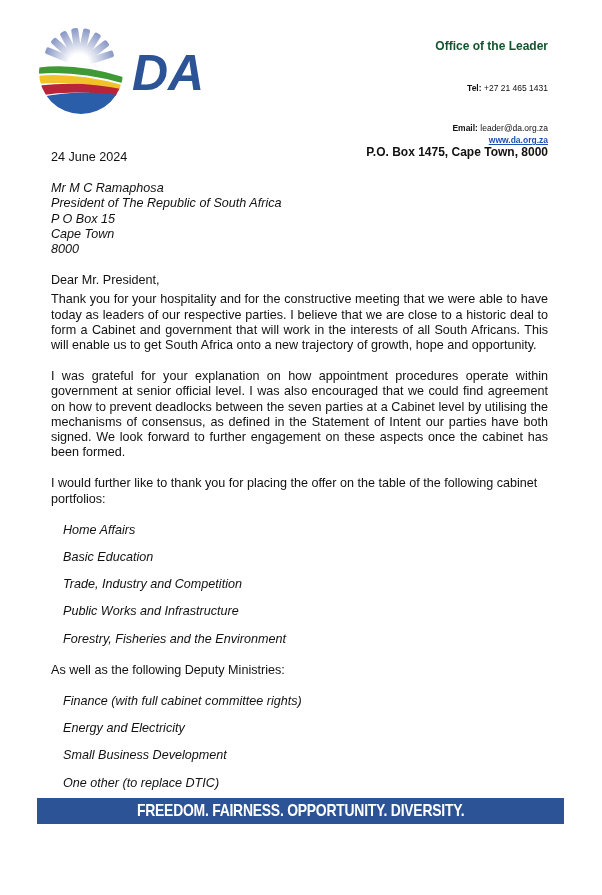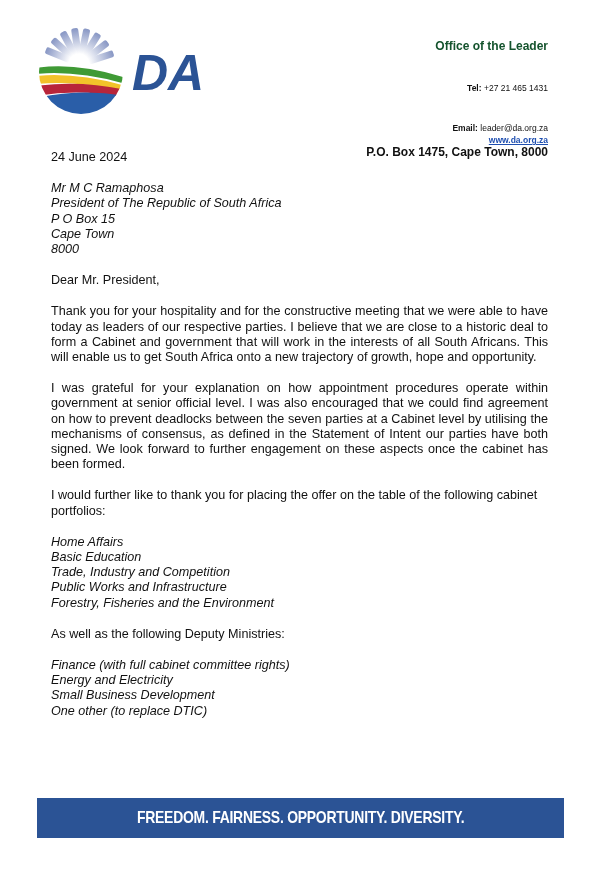--- a/index.html
+++ b/index.html
@@ -7,25 +7,25 @@
     .logo { position: absolute; left: 36px; top: 24px; width: 200px; height: 90px; }
     .letterhead { position: absolute; right: 54px; top: 38px; text-align: right; font-family: "Liberation Sans", sans-serif; }
     .lh-title { font-size: 12px; font-weight: bold; color: #14532d; line-height: 16px; }
     .lh-line { font-size: 8.5px; line-height: 12px; color: #111; margin-top: 28px; }
     .lh-line b { font-weight: bold; }
     .lh-web { font-size: 8.5px; line-height: 12px; color: #1f4fb0; text-decoration: underline; font-weight: bold; }
     .lh-addr { font-size: 12px; line-height: 12px; font-weight: bold; color: #111; }
     .content { position: absolute; left: 51px; top: 150px; width: 497px; font-size: 12.6px; line-height: 15.2px; }
     .date { margin: 0 0 16px 0; }
     .address div { margin: 0; font-style: italic; }
-    .salutation { margin: 16px 0 16px 0; }
+    .salutation { margin: 16px 0 4px 0; }
     p.para { margin: 0 0 16px 0; text-align: justify; }
     .list { margin: 0 0 16px 0; font-style: italic; }
-    .list div { margin: 0; }
-    .footer-band { position: absolute; left: 37px; top: 798px; width: 527px; height: 40px; background: #2b5395; display: flex; align-items: center; justify-content: center; }
+    .list div { margin: 12px; }
+    .footer-band { position: absolute; left: 37px; top: 798px; width: 527px; height: 26px; background: #2b5395; display: flex; align-items: center; justify-content: center; }
     .footer-text { color: #ffffff; font-family: "Liberation Sans", sans-serif; font-weight: bold; font-size: 17px; letter-spacing: -0.3px; transform: scaleX(0.82); white-space: nowrap; }
   </style>
 </head>
 <body>
 
 <div class="logo">
   <svg width="200" height="90" viewBox="0 0 200 90">
     <defs>
       <linearGradient id="ray" x1="0" y1="0" x2="0" y2="1">
         <stop offset="0" stop-color="#8796c4"></stop>

